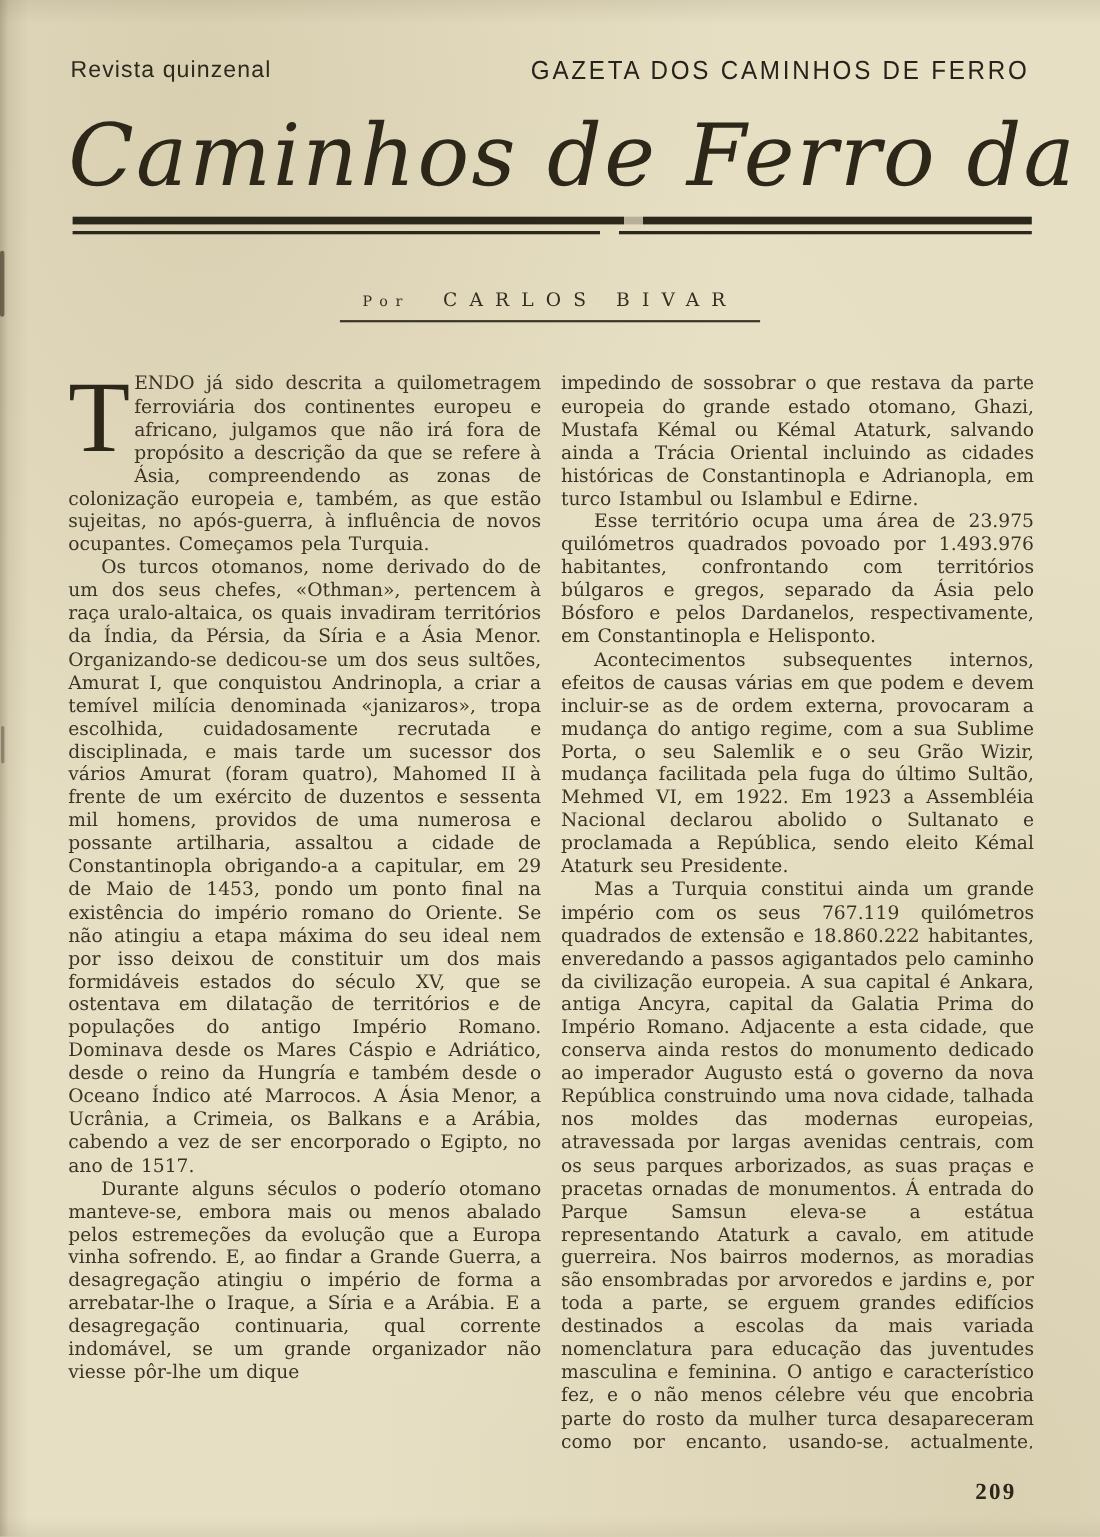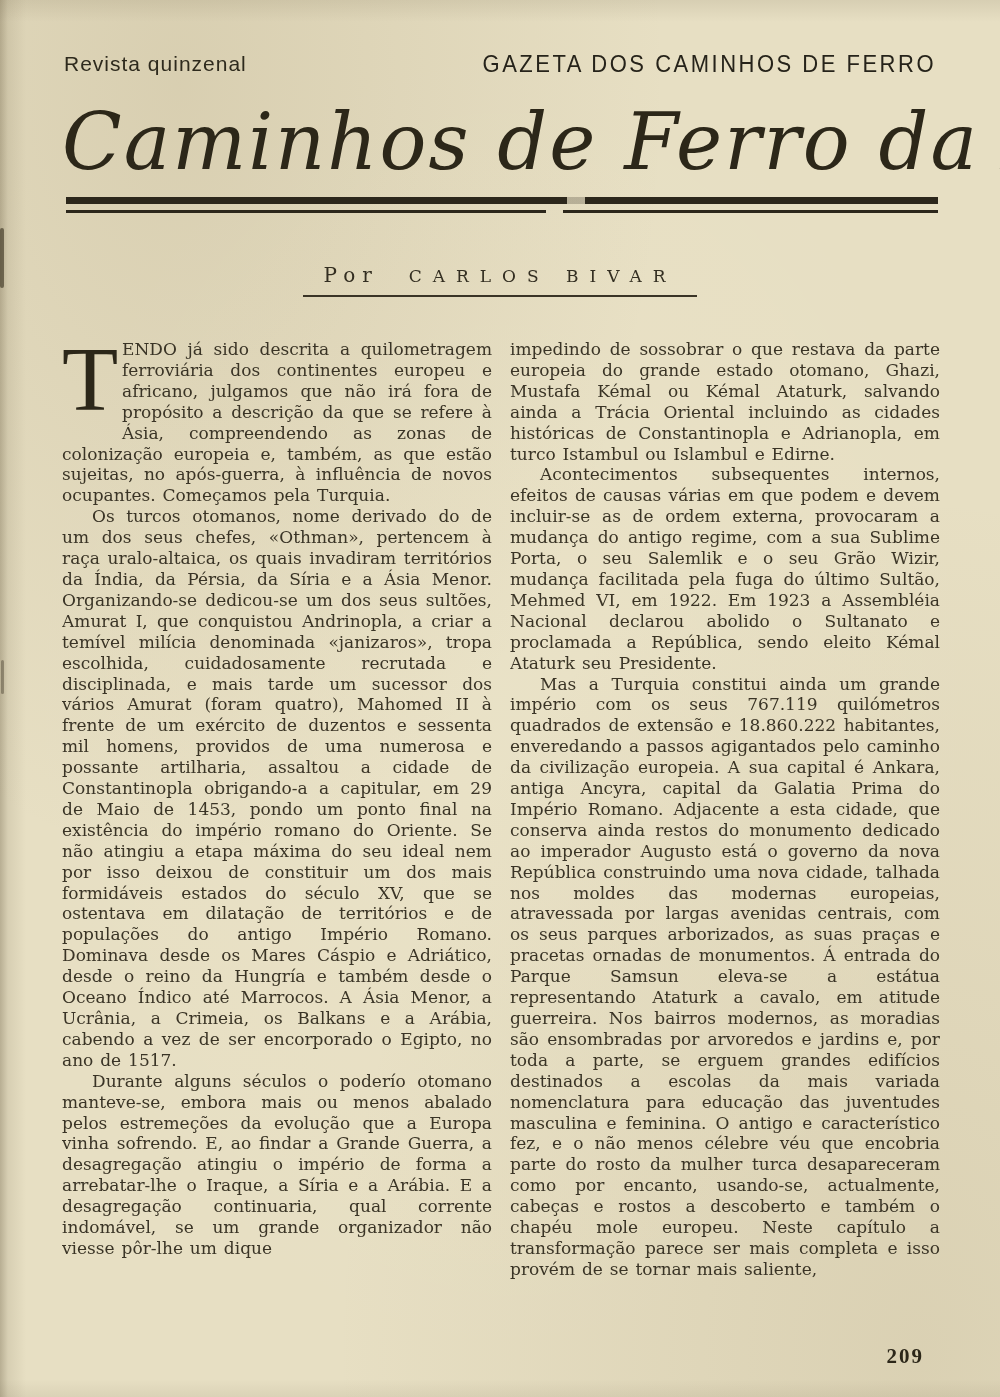--- a/index.html
+++ b/index.html
@@ -97,21 +97,21 @@
     position: absolute;
     top: 263px; left: 62px; width: 876px;
     text-align: center;
   }
   .byline-inner {
     display: inline-block;
     border-bottom: 2px solid #3a3426;
     padding: 0 20px 8px 20px;
   }
   .byline-prefix {
-    font-size: 20px;
+    font-size: 13px;
     letter-spacing: 7px;
     margin-right: 30px;
     color: #332e21;
   }
   .byline-author {
     font-size: 17px;
     letter-spacing: 11px;
     color: #332e21;
   }
 
@@ -187,20 +187,21 @@
     <section class="col">
       <p class="para no-indent">
         <span class="dropcap">T</span><span>ENDO já sido descrita a quilometragem ferroviária dos continentes europeu e africano, julgamos que não irá fora de propósito a descrição da que se refere à Ásia, compreendendo as zonas de colonização europeia e, também, as que estão sujeitas, no após-guerra, à influência de novos ocupantes. Começamos pela Turquia.</span>
       </p>
       <p class="para">Os turcos otomanos, nome derivado do de um dos seus chefes, «Othman», pertencem à raça uralo-altaica, os quais invadiram territórios da Índia, da Pérsia, da Síria e a Ásia Menor. Organizando-se dedicou-se um dos seus sultões, Amurat I, que conquistou Andrinopla, a criar a temível milícia denominada «janizaros», tropa escolhida, cuidadosamente recrutada e disciplinada, e mais tarde um sucessor dos vários Amurat (foram quatro), Mahomed II à frente de um exército de duzentos e sessenta mil homens, providos de uma numerosa e possante artilharia, assaltou a cidade de Constantinopla obrigando-a a capitular, em 29 de Maio de 1453, pondo um ponto final na existência do império romano do Oriente. Se não atingiu a etapa máxima do seu ideal nem por isso deixou de constituir um dos mais formidáveis estados do século XV, que se ostentava em dilatação de territórios e de populações do antigo Império Romano. Dominava desde os Mares Cáspio e Adriático, desde o reino da Hungría e também desde o Oceano Índico até Marrocos. A Ásia Menor, a Ucrânia, a Crimeia, os Balkans e a Arábia, cabendo a vez de ser encorporado o Egipto, no ano de 1517.</p>
       <p class="para">Durante alguns séculos o poderío otomano manteve-se, embora mais ou menos abalado pelos estremeções da evolução que a Europa vinha sofrendo. E, ao findar a Grande Guerra, a desagregação atingiu o império de forma a arrebatar-lhe o Iraque, a Síria e a Arábia. E a desagregação continuaria, qual corrente indomável, se um grande organizador não viesse pôr-lhe um dique</p>
     </section>
 
     <section class="col">
       <p class="para no-indent">impedindo de sossobrar o que restava da parte europeia do grande estado otomano, Ghazi, Mustafa Kémal ou Kémal Ataturk, salvando ainda a Trácia Oriental incluindo as cidades históricas de Constantinopla e Adrianopla, em turco Istambul ou Islambul e Edirne.</p>
+      <p class="para">Esse território ocupa uma área de 23.975 quilómetros quadrados povoado por 1.493.976 habitantes, confrontando com territórios búlgaros e gregos, separado da Ásia pelo Bósforo e pelos Dardanelos, respectivamente, em Constantinopla e Helisponto.</p>
       <p class="para">Acontecimentos subsequentes internos, efeitos de causas várias em que podem e devem incluir-se as de ordem externa, provocaram a mudança do antigo regime, com a sua Sublime Porta, o seu Salemlik e o seu Grão Wizir, mudança facilitada pela fuga do último Sultão, Mehmed VI, em 1922. Em 1923 a Assembléia Nacional declarou abolido o Sultanato e proclamada a República, sendo eleito Kémal Ataturk seu Presidente.</p>
       <p class="para">Mas a Turquia constitui ainda um grande império com os seus 767.119 quilómetros quadrados de extensão e 18.860.222 habitantes, enveredando a passos agigantados pelo caminho da civilização europeia. A sua capital é Ankara, antiga Ancyra, capital da Galatia Prima do Império Romano. Adjacente a esta cidade, que conserva ainda restos do monumento dedicado ao imperador Augusto está o governo da nova República construindo uma nova cidade, talhada nos moldes das modernas europeias, atravessada por largas avenidas centrais, com os seus parques arborizados, as suas praças e pracetas ornadas de monumentos. Á entrada do Parque Samsun eleva-se a estátua representando Ataturk a cavalo, em atitude guerreira. Nos bairros modernos, as moradias são ensombradas por arvoredos e jardins e, por toda a parte, se erguem grandes edifícios destinados a escolas da mais variada nomenclatura para educação das juventudes masculina e feminina. O antigo e característico fez, e o não menos célebre véu que encobria parte do rosto da mulher turca desapareceram como por encanto, usando-se, actualmente, cabeças e rostos a descoberto e também o chapéu mole europeu. Neste capítulo a transformação parece ser mais completa e isso provém de se tornar mais saliente,</p>
     </section>
 
   </main>
 
   <div class="page-number">209</div>
 
 </div>
 

